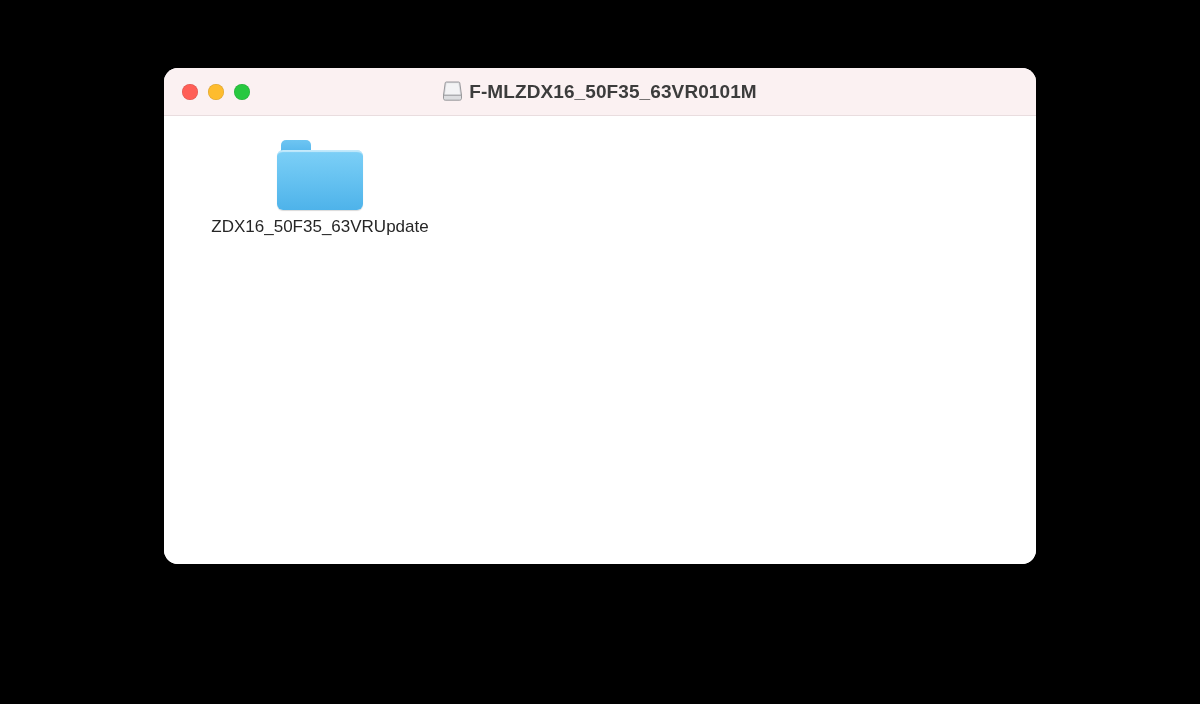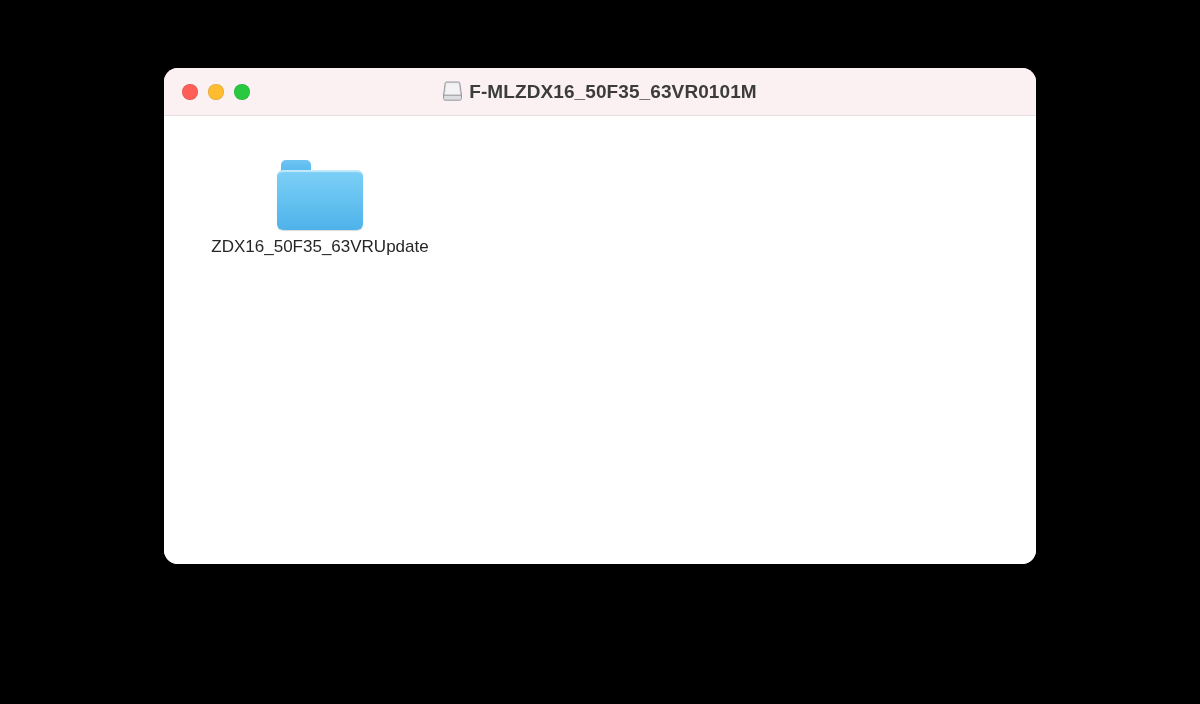--- a/index.html
+++ b/index.html
@@ -54,21 +54,21 @@
       gap: 7px;
       color: #3c3c3c;
       font-size: 19px;
       font-weight: 600;
       letter-spacing: 0.1px;
     }
     .disk-icon svg { display: block; }
     .content {
       flex: 1;
       background: #ffffff;
-      padding: 44px 16px;
+      padding: 24px 16px;
       display: flex;
       align-items: flex-start;
     }
     .file-item {
       display: flex;
       flex-direction: column;
       align-items: center;
       gap: 6px;
       cursor: default;
       width: 280px;

